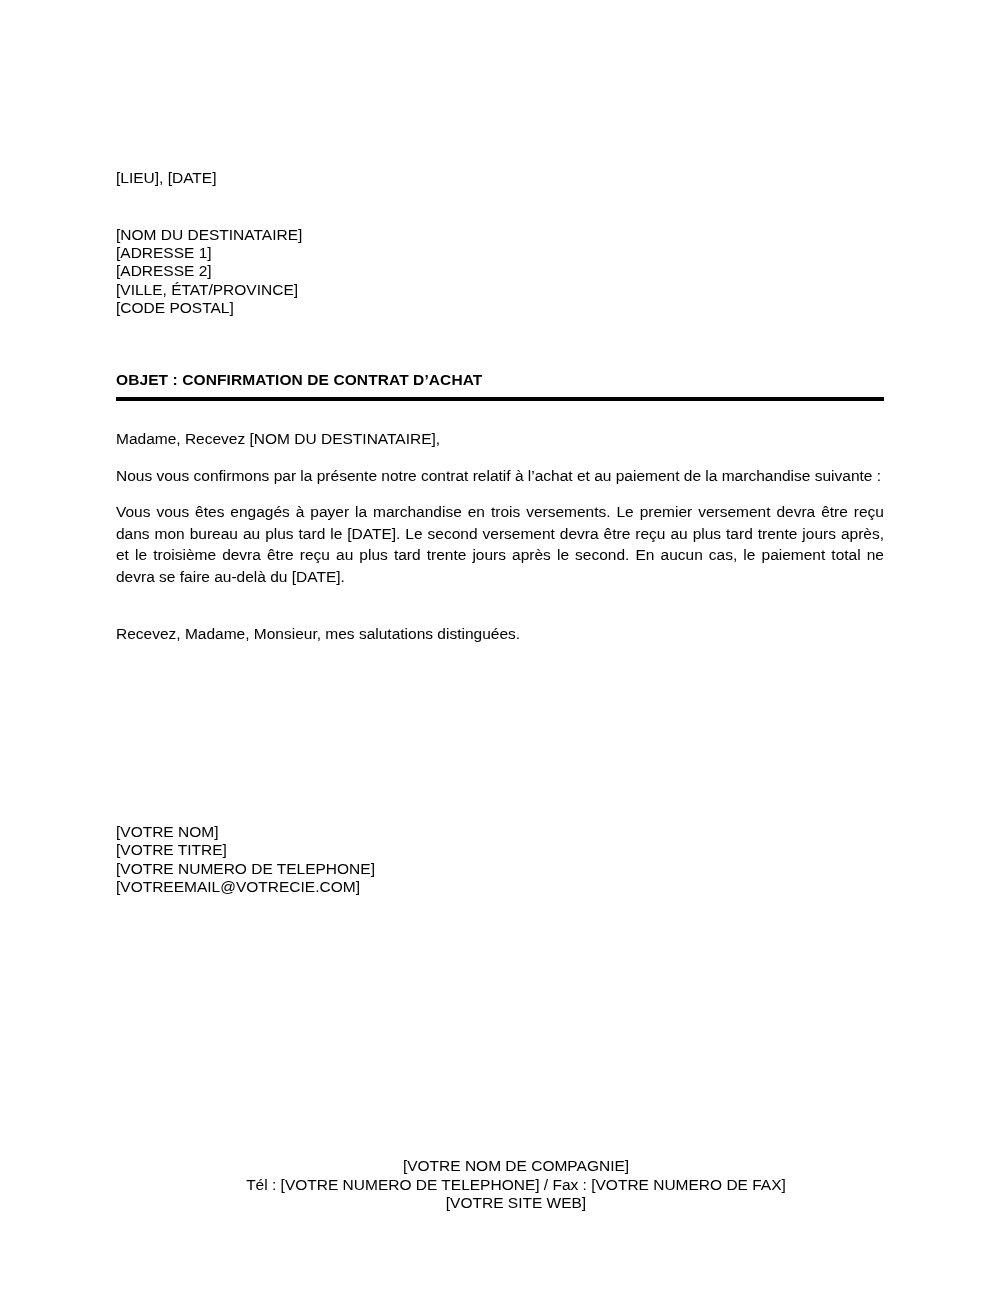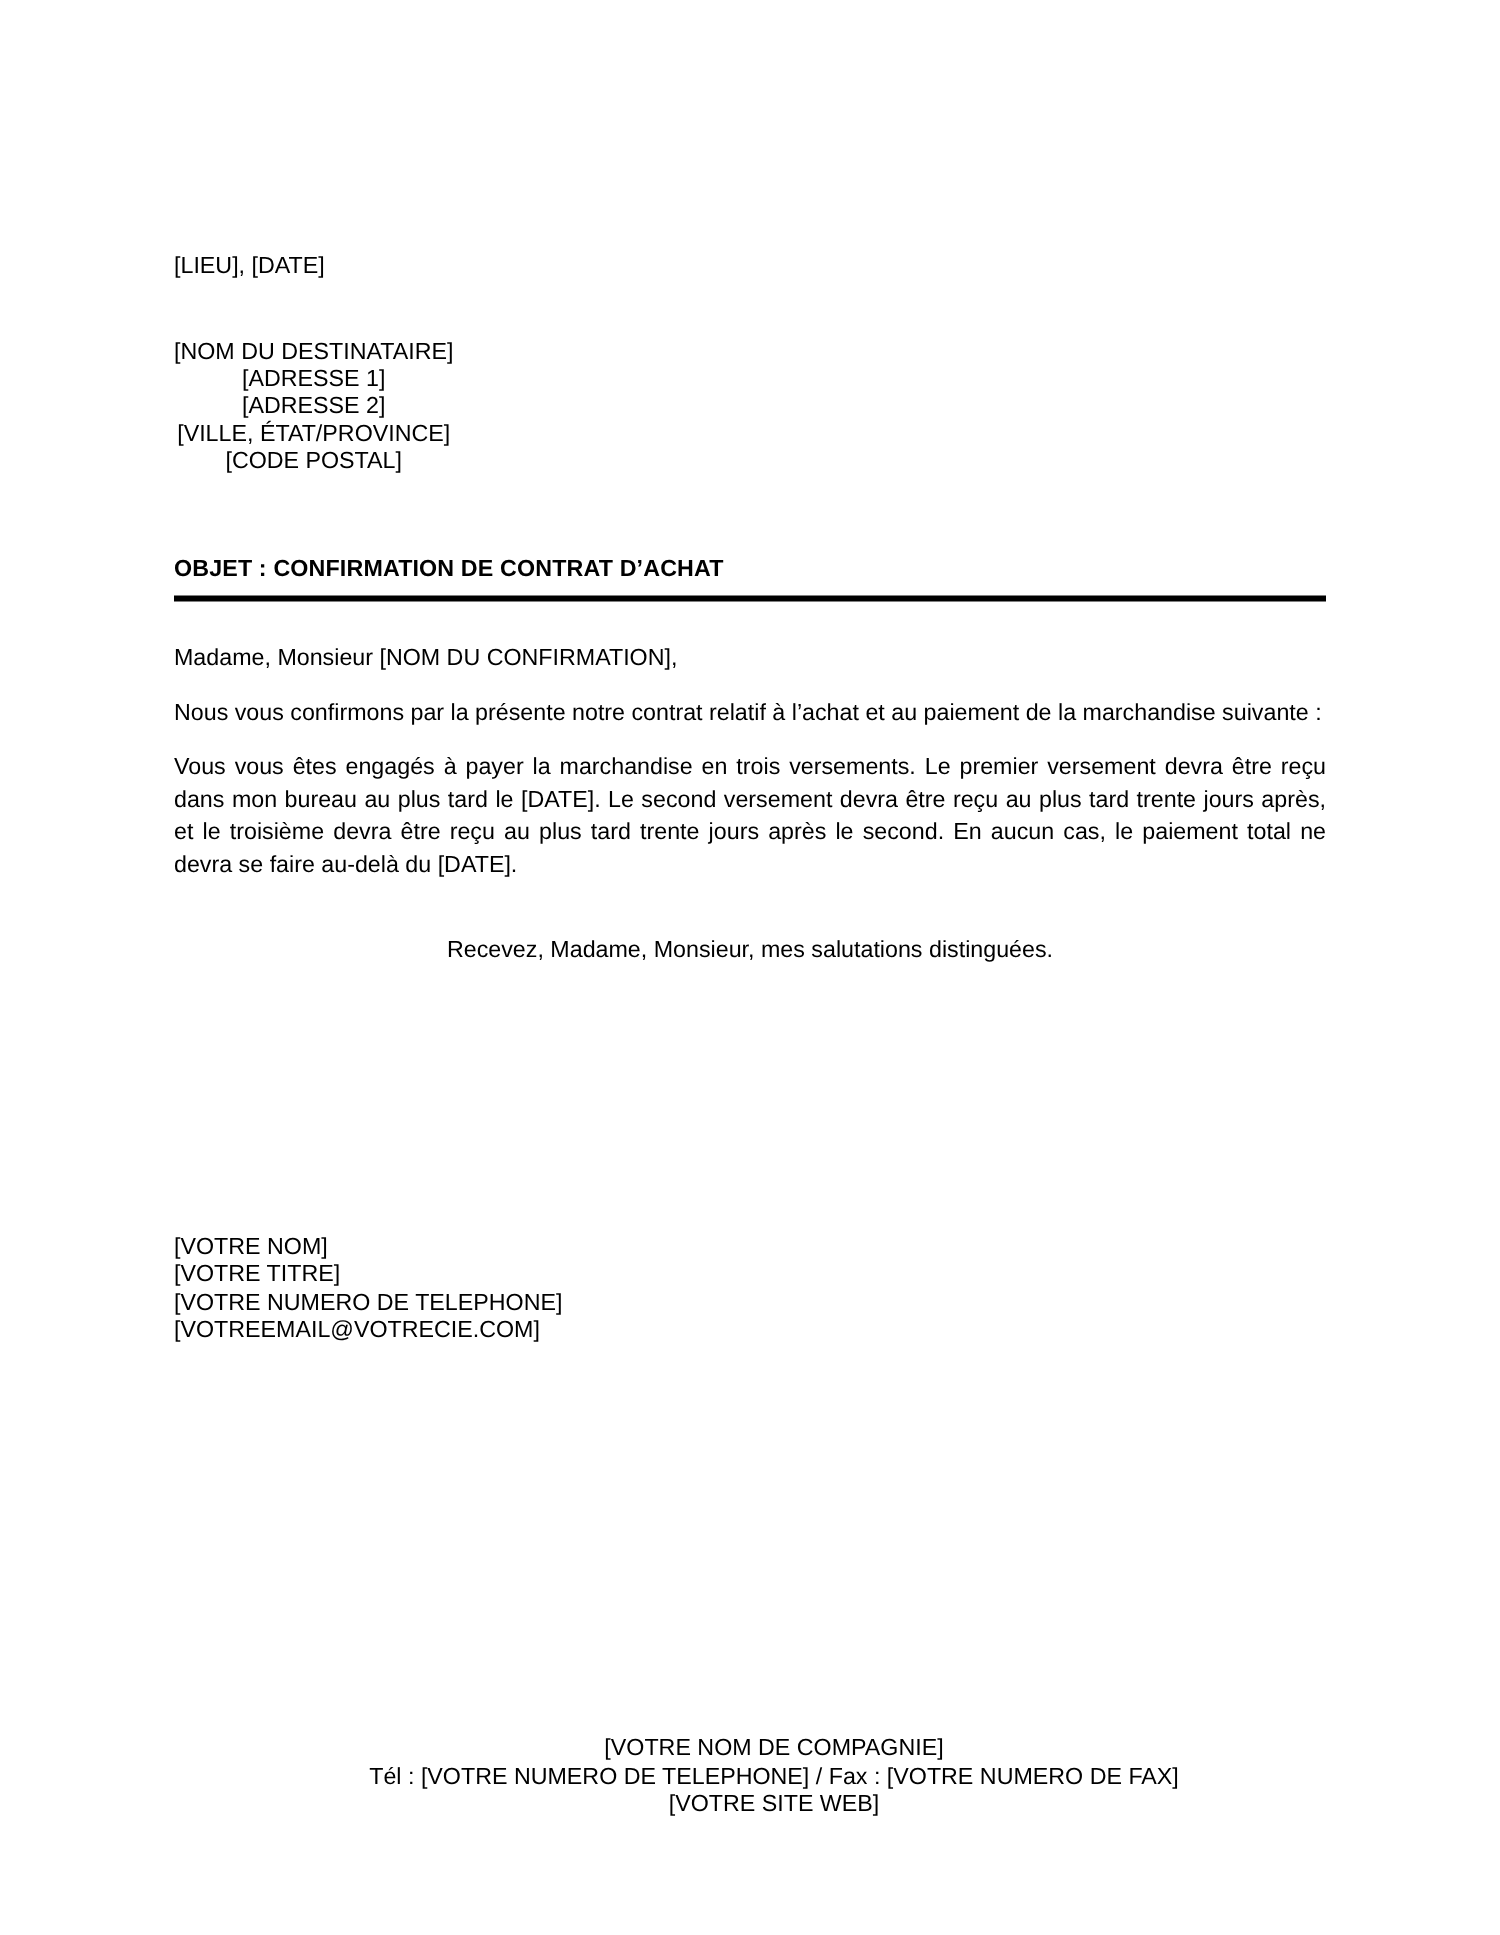--- a/index.html
+++ b/index.html
@@ -40,21 +40,20 @@
   }
 
   .block-recipient {
     position: absolute;
     top: 226px;
     font-size: 15.5px;
     line-height: 18.2px;
   }
   .block-recipient .line {
     white-space: nowrap;
-    text-align: center;
   }
 
   .subject {
     position: absolute;
     top: 371px;
     font-size: 15.5px;
     font-weight: bold;
     letter-spacing: 0.1px;
     white-space: nowrap;
   }
@@ -78,21 +77,20 @@
   .body-text p {
     margin: 0 0 15px 0;
     text-align: justify;
     text-justify: inter-word;
   }
   .body-text p.nojustify {
     text-align: left;
   }
   .body-text p.gap-before {
     margin-top: 36px;
-    text-align: center;
   }
 
   .signature {
     position: absolute;
     top: 823px;
     font-size: 15.5px;
     line-height: 18.4px;
   }
   .signature .line {
     white-space: nowrap;
@@ -128,21 +126,21 @@
       <div class="line">[ADRESSE 2]</div>
       <div class="line">[VILLE, ÉTAT/PROVINCE]</div>
       <div class="line">[CODE POSTAL]</div>
     </div>
 
     <div class="subject">OBJET : CONFIRMATION DE CONTRAT D’ACHAT</div>
 
     <div class="rule"></div>
 
     <div class="body-text">
-      <p class="nojustify">Madame, Monsieur [NOM DU CONFIRMATION],</p>
+      <p class="nojustify">Madame, Recevez [NOM DU DESTINATAIRE],</p>
       <p>Nous vous confirmons par la présente notre contrat relatif à l’achat et au paiement de la marchandise suivante :</p>
       <p>Vous vous êtes engagés à payer la marchandise en trois versements. Le premier versement devra être reçu dans mon bureau au plus tard le [DATE]. Le second versement devra être reçu au plus tard trente jours après, et le troisième devra être reçu au plus tard trente jours après le second. En aucun cas, le paiement total ne devra se faire au-delà du [DATE].</p>
       <p class="nojustify gap-before">Recevez, Madame, Monsieur, mes salutations distinguées.</p>
     </div>
 
     <div class="signature">
       <div class="line">[VOTRE NOM]</div>
       <div class="line">[VOTRE TITRE]</div>
       <div class="line">[VOTRE NUMERO DE TELEPHONE]</div>
       <div class="line">[VOTREEMAIL@VOTRECIE.COM]</div>

